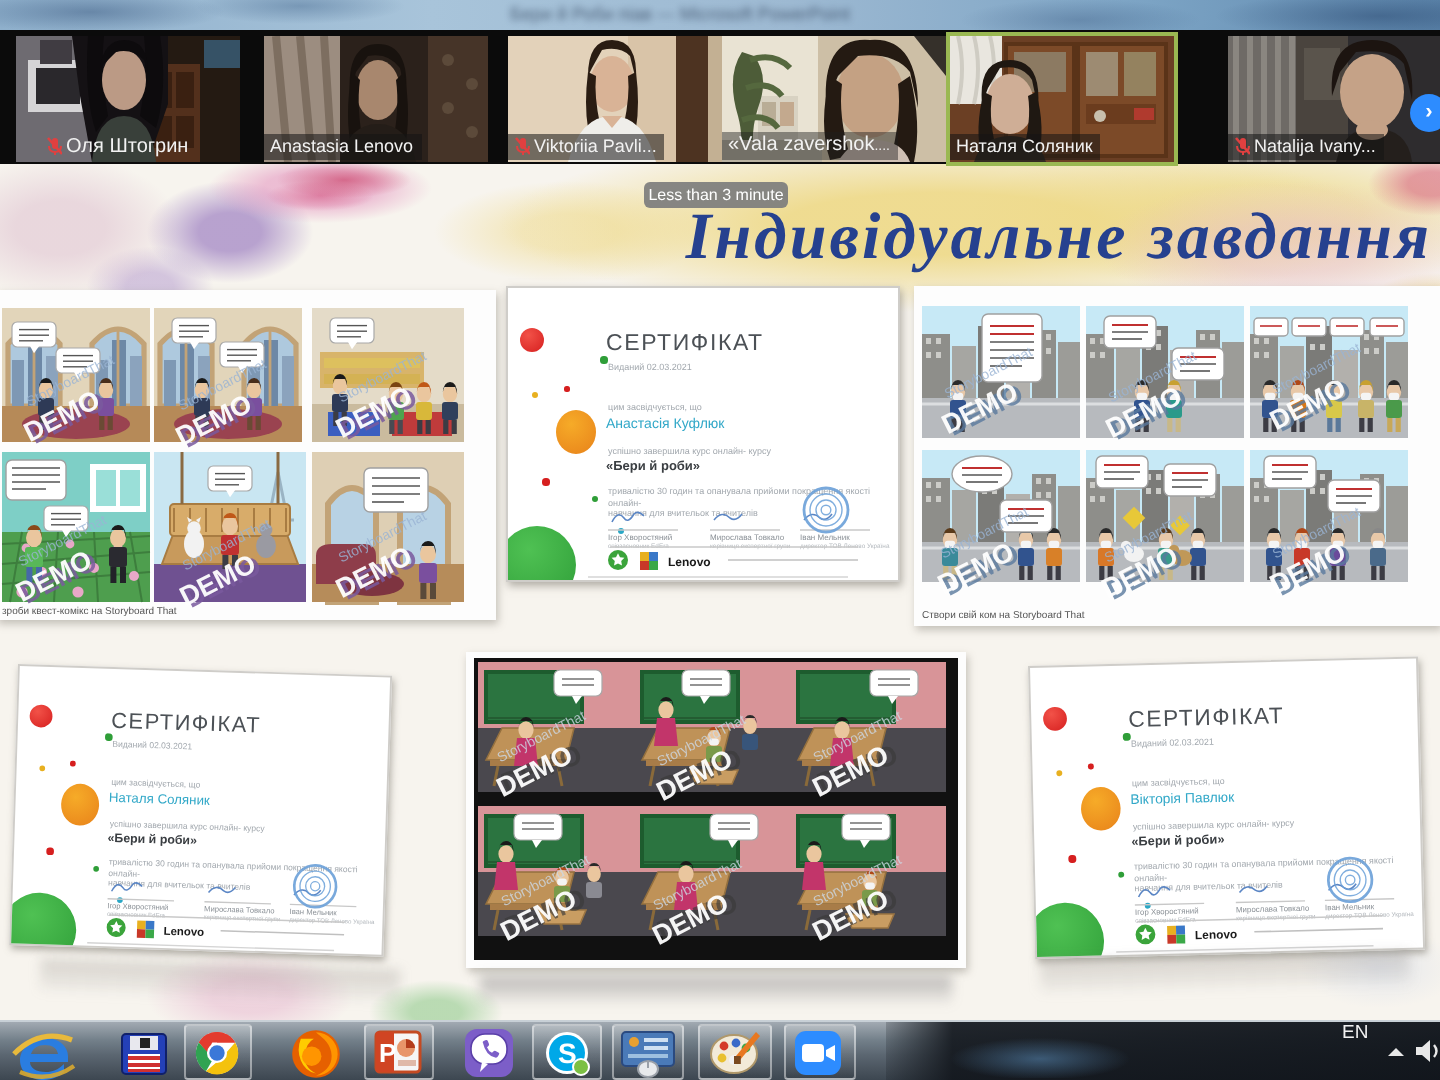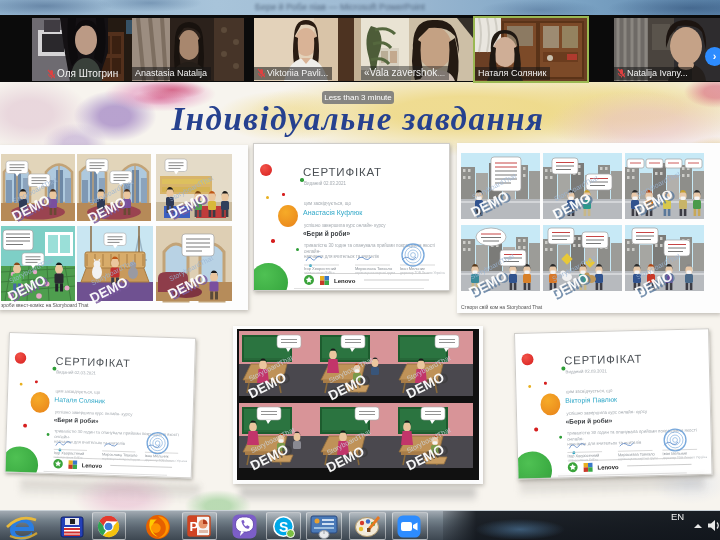--- a/index.html
+++ b/index.html
@@ -49,21 +49,21 @@
 radial-gradient(ellipse 40px 22px at 715px 72px, rgba(232,196,115,.5) 30%, transparent 80%),
 radial-gradient(ellipse 260px 52px at 470px 30px, rgba(238,217,135,.9) 30%, transparent 85%),
 radial-gradient(ellipse 170px 45px at 630px 24px, rgba(238,220,145,.75) 30%, transparent 85%),
 radial-gradient(ellipse 80px 30px at 285px 34px, rgba(240,222,155,.6) 30%, transparent 85%),
 radial-gradient(ellipse 26px 48px at 5px 150px, rgba(148,102,184,.45), transparent 72%),
 radial-gradient(ellipse 42px 20px at 218px 424px, rgba(145,202,140,.6) 30%, transparent 80%),
 radial-gradient(ellipse 65px 28px at 125px 416px, rgba(228,172,202,.45) 30%, transparent 80%),
 radial-gradient(ellipse 55px 28px at 690px 402px, rgba(202,212,232,.4), transparent 72%);"></div>
 
   <div class="abs" id="strip">
-    <div class="tile" style="left:32px" id="t1">
+    <div class="tile" style="left:8px" id="t1">
       <svg width="112" height="63">
         <rect width="112" height="63" fill="#1c1a1c"></rect>
         <rect x="0" y="0" width="44" height="63" fill="#6e6b71"></rect>
         <rect x="6" y="12" width="30" height="26" fill="#d5d4d6"></rect>
           <rect x="10" y="16" width="22" height="18" fill="#2a282c"></rect>
         <rect x="12" y="2" width="16" height="12" fill="#403c42"></rect>
         <rect x="62" y="0" width="50" height="63" fill="#241a12"></rect>
         <rect x="66" y="14" width="26" height="49" fill="#53301c"></rect>
           <rect x="69" y="18" width="9" height="18" fill="#3a2011"></rect>
           <rect x="80" y="18" width="9" height="18" fill="#3a2011"></rect>
@@ -92,21 +92,21 @@
         <circle cx="92" cy="12" r="3" fill="#5c4a3a"></circle>
           <circle cx="104" cy="24" r="3" fill="#5c4a3a"></circle>
           <circle cx="92" cy="36" r="3" fill="#5c4a3a"></circle>
           <circle cx="104" cy="48" r="3" fill="#5c4a3a"></circle>
         <ellipse cx="57" cy="27" rx="11" ry="15" fill="#a8876e"></ellipse>
         <path d="M43 30 Q41 4 57 4 Q73 4 71 30 L68 16 Q62 8 52 10 L46 18 Z" fill="#18120e"></path>
         <path d="M44 18 Q40 40 44 58 L50 56 Q46 36 48 22 Z" fill="#18120e"></path>
         <path d="M70 18 Q74 40 70 58 L64 56 Q68 36 66 22 Z" fill="#18120e"></path>
         <path d="M38 63 Q42 44 57 44 Q72 44 76 63 Z" fill="#241d18"></path>
       </svg>
-      <span class="nm">Anastasia Natalija</span></div>
+      <span class="nm">Anastasia Lenovo</span></div>
     <div class="tile" style="left:254px" id="t3">
       <svg width="112" height="63">
         <rect width="112" height="63" fill="#d9c4a8"></rect>
         <rect x="0" y="0" width="60" height="63" fill="#e3d2ba"></rect>
         <rect x="84" y="0" width="16" height="63" fill="#4d3321"></rect>
         <rect x="100" y="0" width="12" height="63" fill="#c3b093"></rect>
         <ellipse cx="52" cy="24" rx="11" ry="14" fill="#d9b396"></ellipse>
         <path d="M40 20 Q40 2 52 2 Q65 2 64 22 L61 10 Q56 5 47 7 L42 16 Z" fill="#2a1c12"></path>
         <path d="M40 18 Q38 34 40 46 L46 44 Q43 30 44 20 Z" fill="#2a1c12"></path>
         <path d="M64 18 Q66 34 64 46 L58 44 Q61 30 60 20 Z" fill="#2a1c12"></path>
@@ -173,21 +173,21 @@
             <rect x="3" y="1" width="3" height="5.5" rx="1.5" fill="#e04040"></rect>
             <path d="M1.5 5 Q1.5 8 4.5 8 Q7.5 8 7.5 5" stroke="#e04040" fill="none" stroke-width="1"></path>
             <line x1="4.5" y1="8" x2="4.5" y2="9.5" stroke="#e04040" stroke-width="1"></line>
             <line x1="1" y1="1" x2="8" y2="9" stroke="#e04040" stroke-width="1.3"></line>
           </svg>Natalija Ivany...</span></div>
     <div style="position:absolute;right:-4px;top:32px;width:19px;height:19px;border-radius:50%;background:#2d8cff;color:#fff;font-size:11px;line-height:19px;text-align:center;font-weight:bold;">›</div>
   </div>
 
   <div class="abs" style="left:322px;top:91px;width:72px;height:13px;background:rgba(125,125,125,.92);border-radius:3px;color:#fff;font-size:8px;line-height:13px;text-align:center;">Less than 3 minute</div>
 
-  <div class="abs" style="left:0;top:101px;width:716px;text-align:center;font-family:'Liberation Serif',serif;font-style:italic;font-weight:bold;font-size:33px;letter-spacing:1.5px;color:#26418f;">Індивідуальне завдання</div>
+  <div class="abs" style="left:0;top:101px;width:716px;text-align:right;font-family:'Liberation Serif',serif;font-style:italic;font-weight:bold;font-size:33px;letter-spacing:1.5px;color:#26418f;">Індивідуальне завдання</div>
 
   <div class="abs" id="comicL" style="left:-2px;top:145px;width:250px;height:165px;background:#fdfdfd;box-shadow:1px 2px 4px rgba(120,115,105,.4);">
   <svg width="250" height="165">
     <defs>
       <g id="Lroom">
         <rect width="74" height="67" fill="#e2d5ba"></rect>
         <path d="M3 49 V18 Q16 3 29 18 V49 Z" fill="#aec9de" stroke="#c2a377" stroke-width="2.6"></path>
         <path d="M45 49 V18 Q58 3 71 18 V49 Z" fill="#aec9de" stroke="#c2a377" stroke-width="2.6"></path>
         <rect x="5" y="26" width="6" height="23" fill="#7e98b4"></rect>
             <rect x="13" y="18" width="7" height="31" fill="#6d88a6"></rect>

